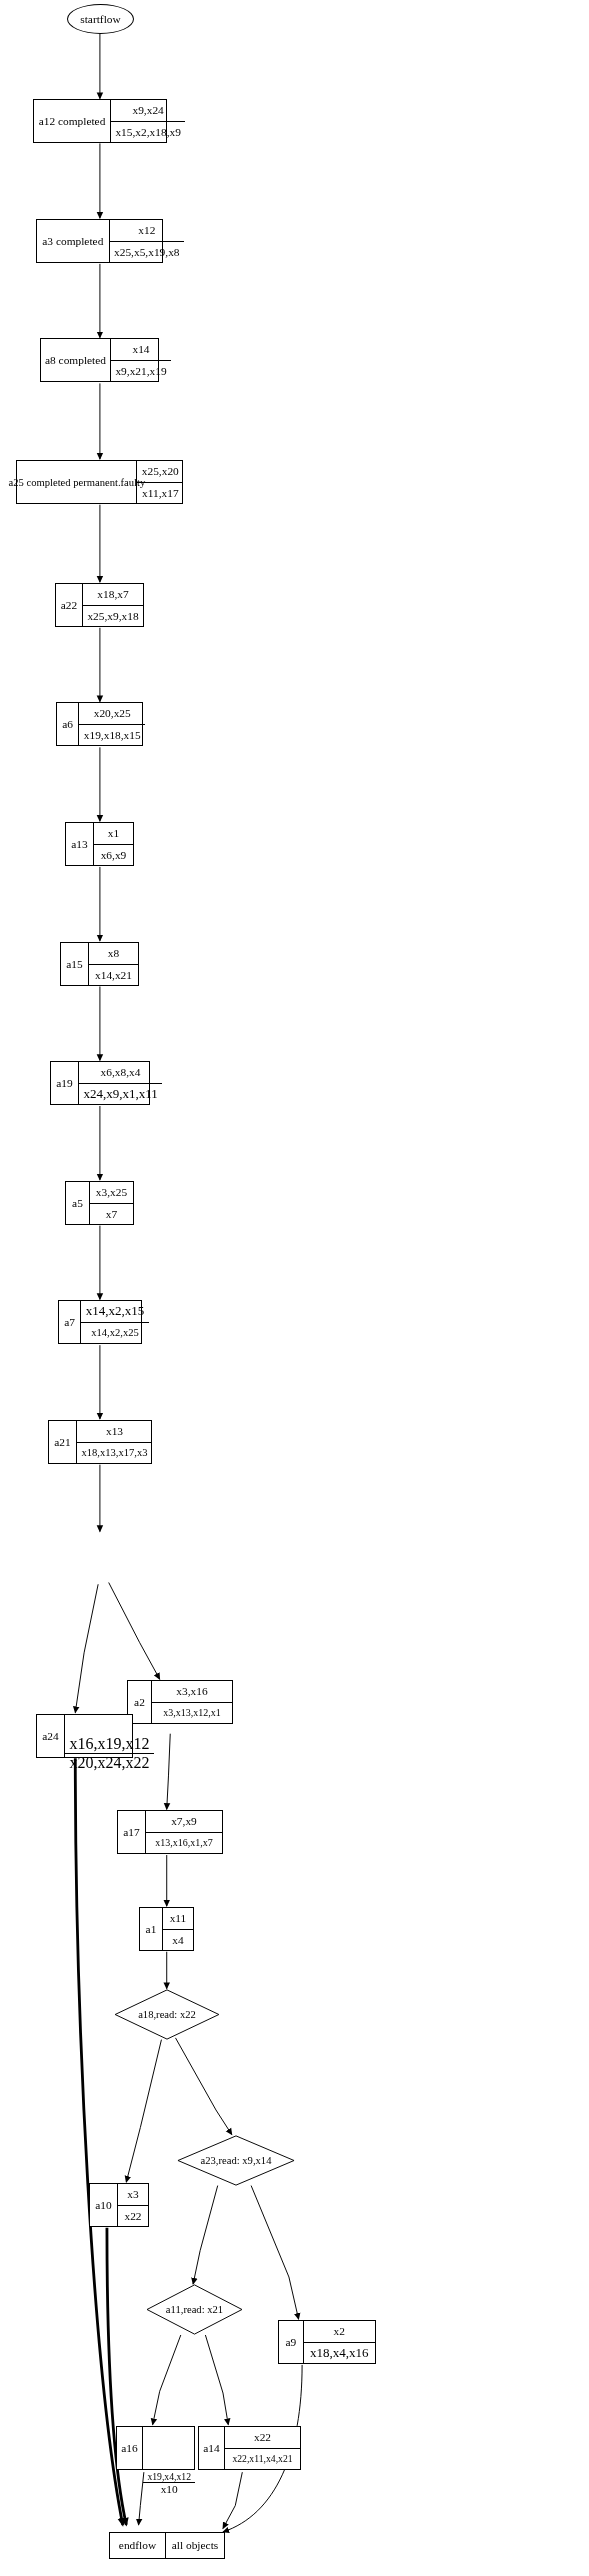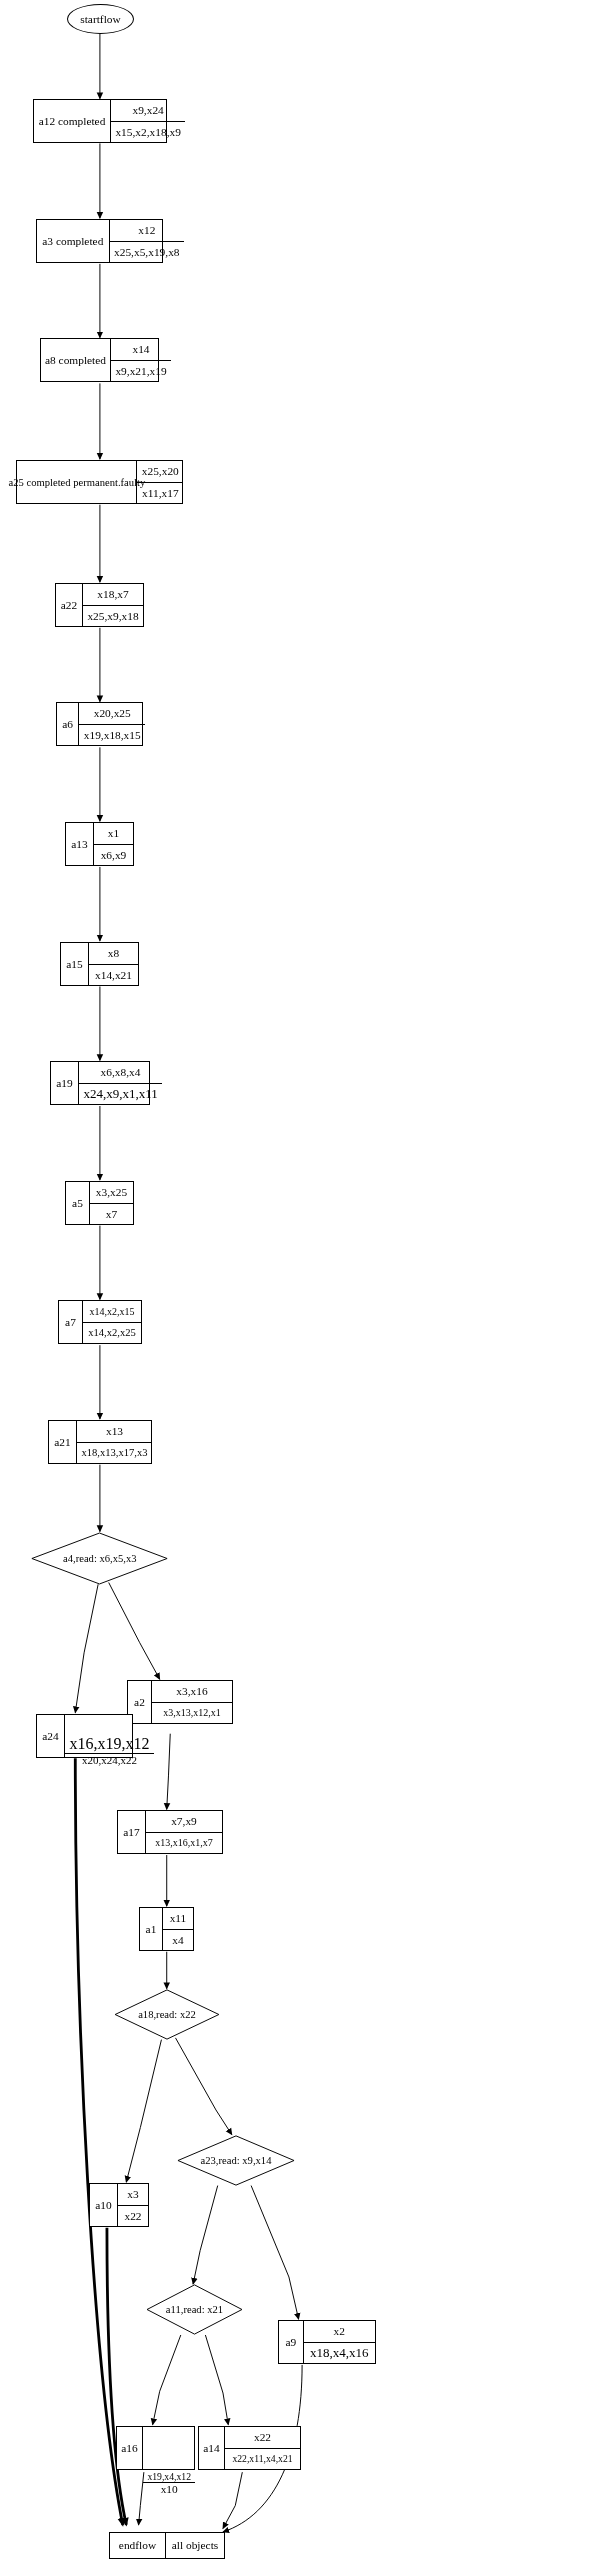--- a/index.html
+++ b/index.html
@@ -275,53 +275,47 @@
     <div class="rec-left" style="width:24px;">a5</div>
     <div class="rec-right">
       <div class="rec-cell top" style="height:22px;">x3,x25</div>
       <div class="rec-cell" style="height:21px;">x7</div>
     </div>
   </div>
 
   <div class="node record" style="left:46px; top:1300px; width:84px; height:44px;">
     <div class="rec-left" style="width:24px;">a7</div>
     <div class="rec-right">
-      <div class="rec-cell top" style="height:22px; font-size:10px;">x14,x2,x15</div>
+      <div class="rec-cell top" style="height:22px; font-size:13px;">x14,x2,x15</div>
       <div class="rec-cell" style="height:21px; font-size:10.6px;">x14,x2,x25</div>
     </div>
   </div>
 
   <div class="node record" style="left:36px; top:1420px; width:104px; height:44px;">
     <div class="rec-left" style="width:28px;">a21</div>
     <div class="rec-right">
       <div class="rec-cell top" style="height:22px;">x13</div>
       <div class="rec-cell" style="height:21px; font-size:10.6px;">x18,x13,x17,x3</div>
     </div>
   </div>
 
-  <div class="diamond-wrap" style="left:19.3px; top:1532px; width:137px; height:53px;">
-    <svg width="137" height="53" viewBox="0 0 156 60">
-      <polygon points="78,1 155,30 78,59 1,30" fill="#fff" stroke="#000" stroke-width="1.1"></polygon>
-    </svg>
-    <div class="diamond-label" style="font-size:10.6px;">a4,read: x6,x5,x3</div>
-  </div>
 
   <div class="node record" style="left:115px; top:1680px; width:106px; height:44px;">
     <div class="rec-left" style="width:24px;">a2</div>
     <div class="rec-right">
       <div class="rec-cell top" style="height:22px;">x3,x16</div>
       <div class="rec-cell" style="height:21px; font-size:10px;">x3,x13,x12,x1</div>
     </div>
   </div>
 
   <div class="node record" style="left:24px; top:1714px; width:97px; height:44px;">
     <div class="rec-left" style="width:28px;">a24</div>
     <div class="rec-right">
       <div class="rec-cell top" style="height:22px; font-size:16px;margin-top:20px;">x16,x19,x12</div>
-      <div class="rec-cell" style="height:21px; font-size:11px;">x20,x24,x22</div>
+      <div class="rec-cell" style="height:21px; font-size:16px;">x20,x24,x22</div>
     </div>
   </div>
 
   <div class="node record" style="left:105px; top:1810px; width:106px; height:44px;">
     <div class="rec-left" style="width:28px;">a17</div>
     <div class="rec-right">
       <div class="rec-cell top" style="height:22px;">x7,x9</div>
       <div class="rec-cell" style="height:21px; font-size:10px;">x13,x16,x1,x7</div>
     </div>
   </div>

